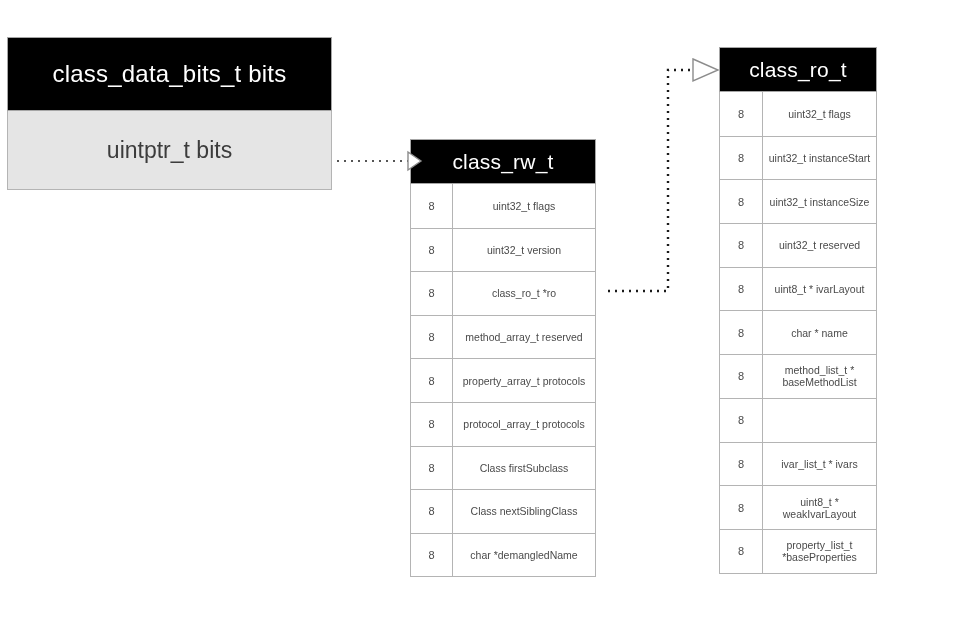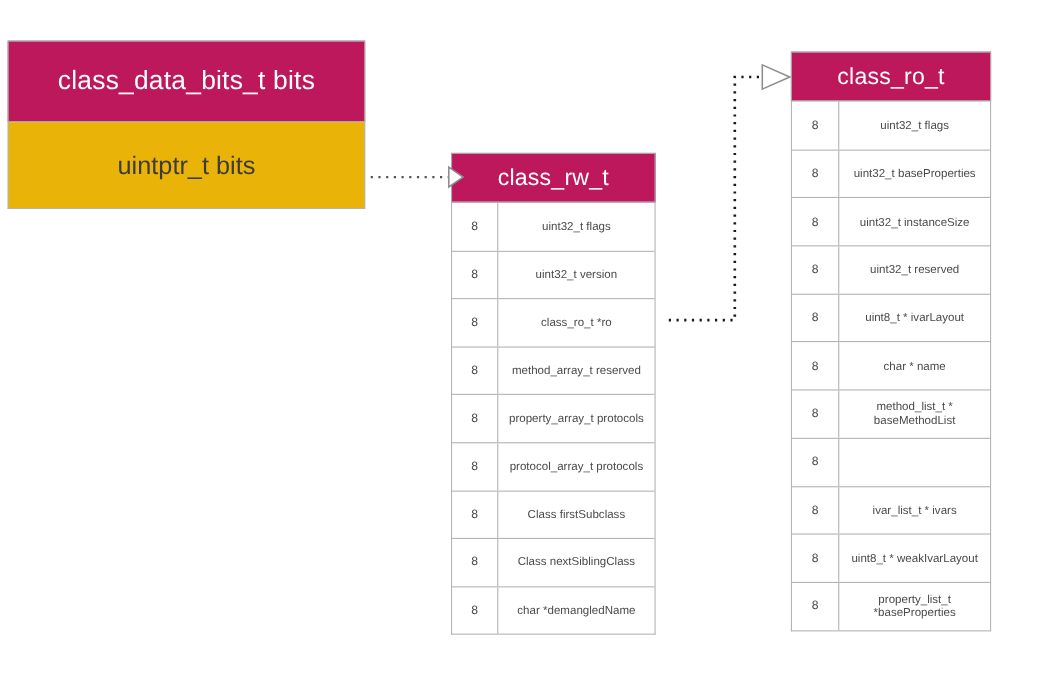--- a/index.html
+++ b/index.html
@@ -17,21 +17,21 @@
   }
 
   
   .struct-box {
     position: absolute;
     box-sizing: border-box;
     background: #ffffff;
   }
   .struct-header {
     box-sizing: border-box;
-    background: #be185d;
+    background: #000000;
     border: 1px solid #a6a6a6;
     color: #ffffff;
     display: flex;
     align-items: center;
     justify-content: center;
     font-weight: 400;
     letter-spacing: 0.2px;
   }
   .struct-rows {
     box-sizing: border-box;
@@ -77,21 +77,21 @@
   #bits-box .struct-header {
     height: 74px;
     font-size: 24px;
   }
   #bits-box .bits-body {
     box-sizing: border-box;
     height: 79px;
     border-left: 1px solid #b4b4b4;
     border-right: 1px solid #b4b4b4;
     border-bottom: 1px solid #b4b4b4;
-    background: #eab308;
+    background: #e5e5e5;
     display: flex;
     align-items: center;
     justify-content: center;
     font-size: 23px;
     color: #3c3c3c;
   }
 
   
   #rw-box {
     left: 410px;
@@ -102,21 +102,21 @@
     height: 45px;
     font-size: 21px;
   }
   #rw-box .struct-row { height: 43.6px; }
   #rw-box .cell-size { width: 42px; }
 
   
   #ro-box {
     left: 719px;
     top: 47px;
-    width: 182px;
+    width: 158px;
   }
   #ro-box .struct-header {
     height: 45px;
     font-size: 21px;
   }
   #ro-box .struct-row { height: 43.7px; }
   #ro-box .cell-size { width: 43px; }
 
   
   .connector-layer {
@@ -178,21 +178,21 @@
 
 <div class="struct-box" id="ro-box">
   <div class="struct-header">class_ro_t</div>
   <div class="struct-rows">
     <div class="struct-row">
       <div class="cell-size">8</div>
       <div class="cell-name">uint32_t flags</div>
     </div>
     <div class="struct-row">
       <div class="cell-size">8</div>
-      <div class="cell-name">uint32_t baseProperties</div>
+      <div class="cell-name">uint32_t instanceStart</div>
     </div>
     <div class="struct-row">
       <div class="cell-size">8</div>
       <div class="cell-name">uint32_t instanceSize</div>
     </div>
     <div class="struct-row">
       <div class="cell-size">8</div>
       <div class="cell-name">uint32_t reserved</div>
     </div>
     <div class="struct-row">

